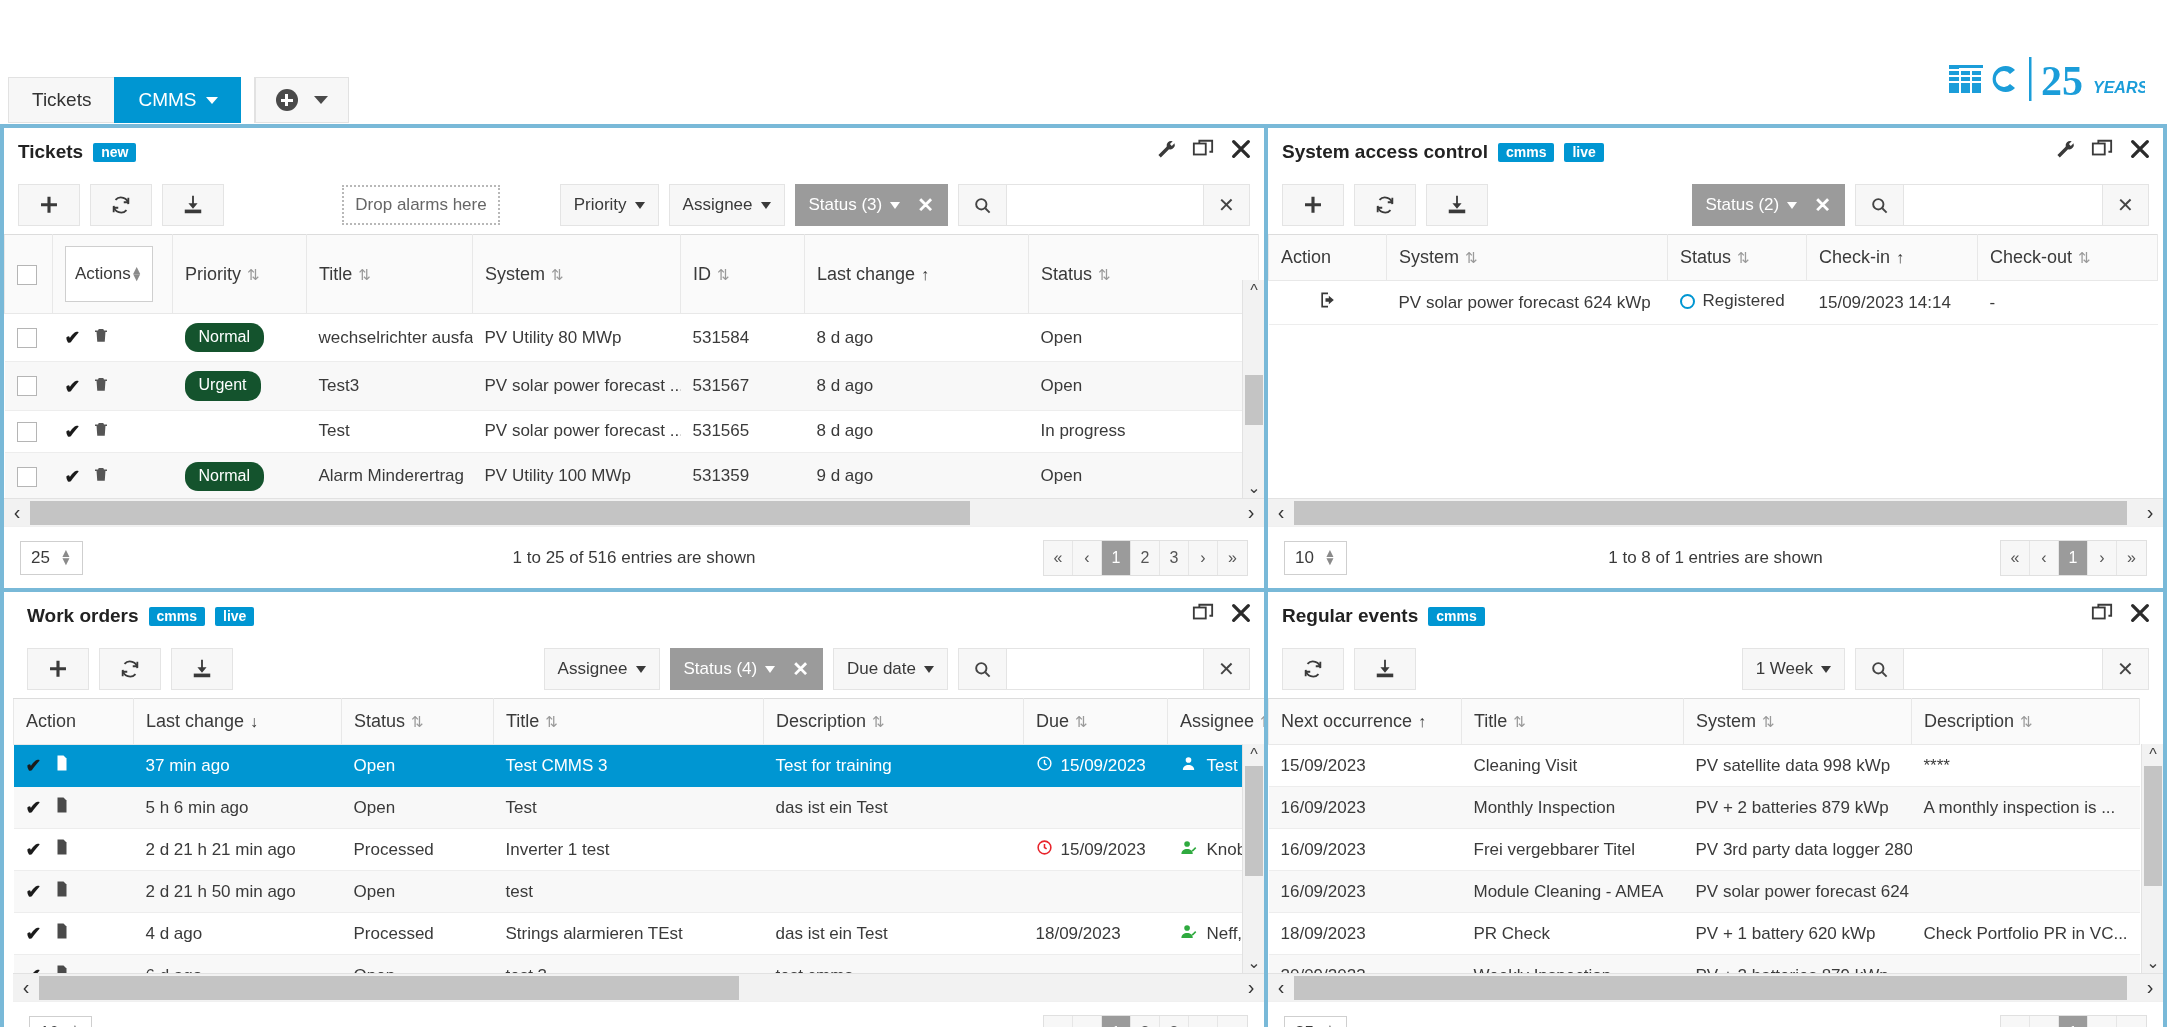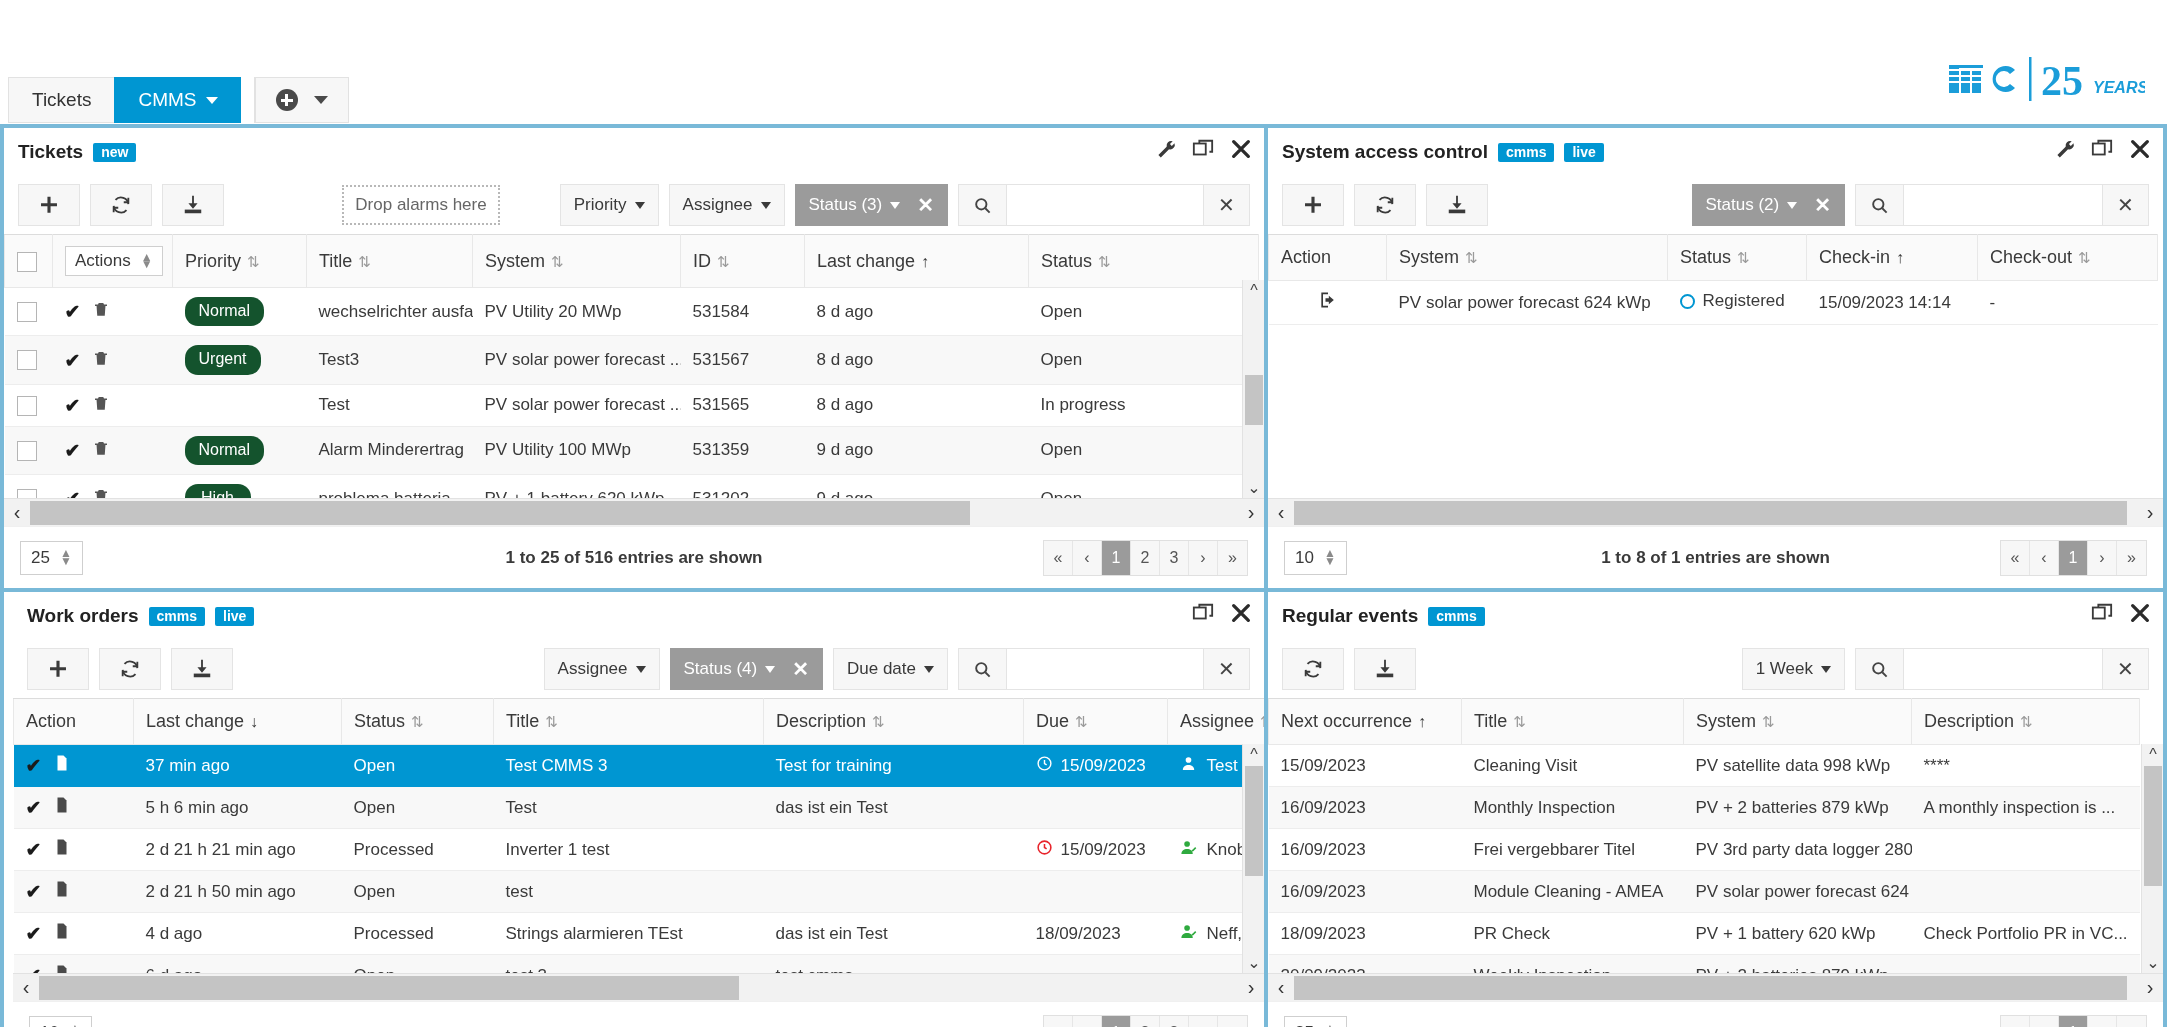--- a/index.html
+++ b/index.html
@@ -150,22 +150,22 @@
   .grid-table tbody tr:nth-child(even) { background: #f8f8f8; }
   .grid-table tbody tr.selected { background: #0096d2; color: #fff; }
   .grid-table tbody tr.selected td { color: #fff; border-bottom-color: #0096d2; }
   .sorticon { color: #9a9a9a; margin-left: 6px; font-size: 15px; }
   .sortasc { color: #3a3a3a; margin-left: 6px; font-size: 16px; }
   .cb {
     width: 20px; height: 20px; border: 1px solid #b5b5b5; background: #fff;
     display: inline-block; vertical-align: middle; cursor: pointer;
   }
   .actions-select {
-    display: inline-flex; align-items: center; gap: 10px;
-    border: 1px solid #cfcfcf; background: #fff; padding: 4px 9px;
+    display: inline-flex; align-items: center; 
+    border: 1px solid #cfcfcf; background: #fff; padding: 17px 9px;
     font-size: 17px; color: #3a3a3a; cursor: pointer;
   }
   .spin { display: inline-flex; flex-direction: column; line-height: 0.6; color: #8a8a8a; font-size: 12px; }
   .rowicons { display: flex; align-items: center; gap: 12px; }
   .ic-check { color: #1b1b1b; font-size: 19px; font-weight: bold; cursor: pointer; }
   .ic-trash { cursor: pointer; }
   .ic-doc { cursor: pointer; }
   .badge {
     display: inline-block; min-width: 66px; text-align: center;
     padding: 5px 14px 6px; border-radius: 13px; background: #14532d;
@@ -204,21 +204,21 @@
     flex: none; height: 62px; display: flex; align-items: center;
     padding: 0 16px; position: relative; background: #fff; border-top: 1px solid #f0f0f0;
   }
   .pagesize {
     display: inline-flex; align-items: center; gap: 10px;
     border: 1px solid #cfcfcf; background: #fff; padding: 6px 10px;
     font-size: 17px; color: #3a3a3a; cursor: pointer; min-width: 62px;
   }
   .foot-text {
     position: absolute; left: 0; right: 0; text-align: center;
-    font-size: 17px; color: #3a3a3a; pointer-events: none; font-weight: bold;
+    font-size: 17px; color: #3a3a3a; pointer-events: none;
   }
   .pager { margin-left: auto; display: flex; border: 1px solid #e0e0e0; }
   .pager .pg {
     min-width: 29px; height: 34px; display: flex; align-items: center; justify-content: center;
     font-size: 16px; color: #555; background: #f7f7f7; border-right: 1px solid #e6e6e6;
     cursor: pointer;
   }
   .pager .pg:last-child { border-right: none; }
   .pager .pg.cur { background: #9b9b9b; color: #fff; }
 </style>
@@ -378,21 +378,21 @@
               <td>
                   <span class="rowicons">
                     <span class="ic-check">✔</span>
                     <span class="ic-trash"><svg viewBox="0 0 24 24" width="18" height="18" fill="#555">
                         <path d="M6 7h12l-1 14H7zM9 4h6l1 2h4v2H4V6h4z"></path>
                       </svg></span>
                   </span>
                 </td>
               <td><span class="badge">Normal</span></td>
               <td>wechselrichter ausfall</td>
-              <td>PV Utility 20 MWp</td>
+              <td>PV Utility 80 MWp</td>
               <td>531584</td>
               <td>8 d ago</td>
               <td>Open</td>
             </tr>
             <tr>
               <td><span class="cb"></span></td>
               <td>
                   <span class="rowicons">
                     <span class="ic-check">✔</span>
                     <span class="ic-trash"><svg viewBox="0 0 24 24" width="18" height="18" fill="#555">

